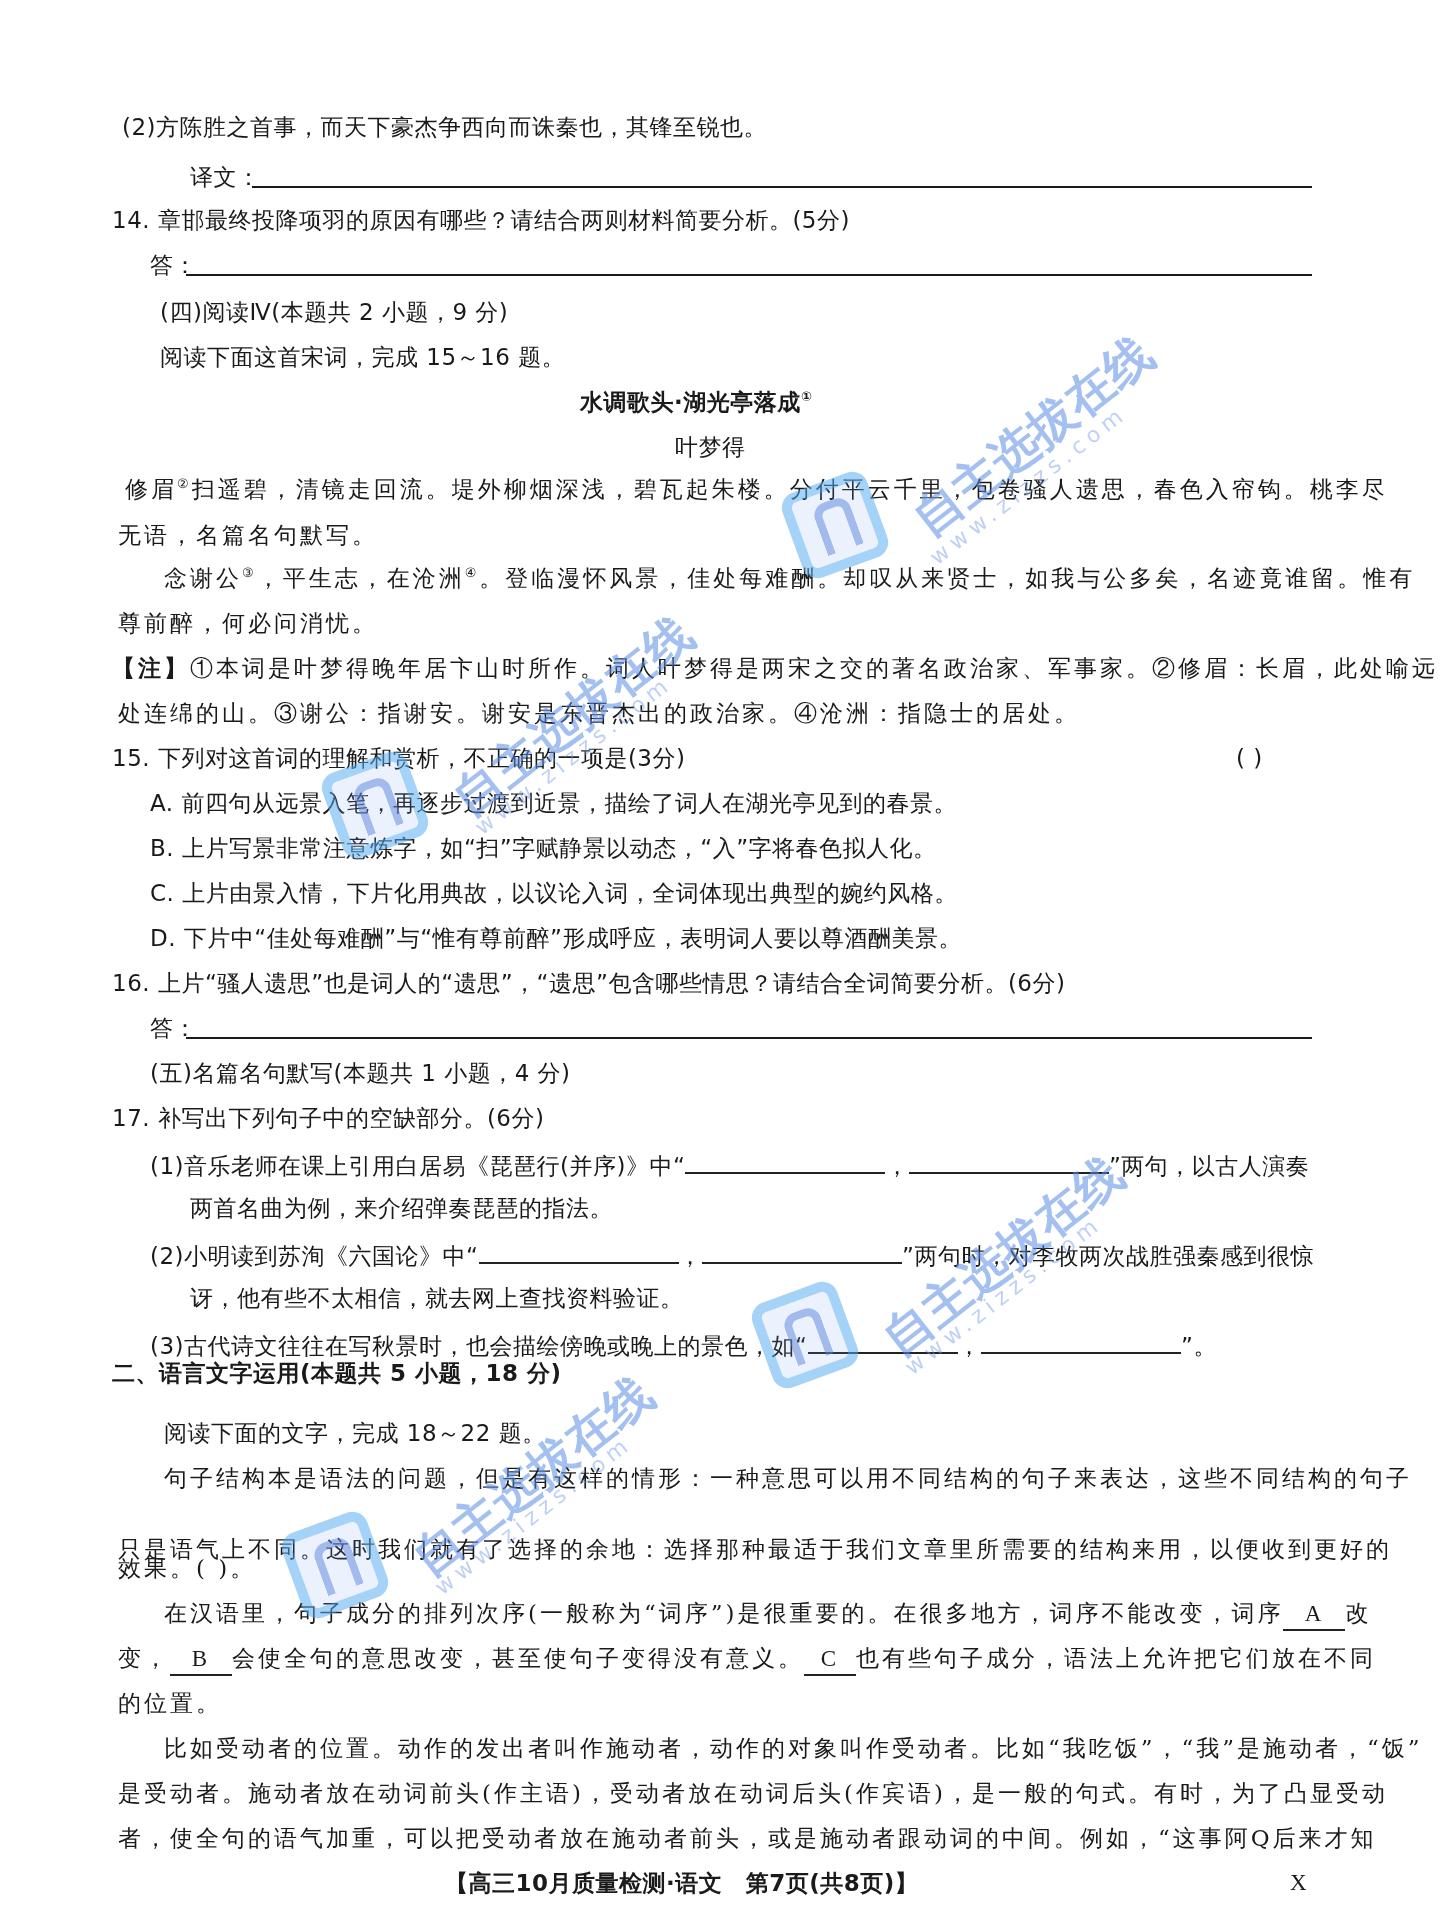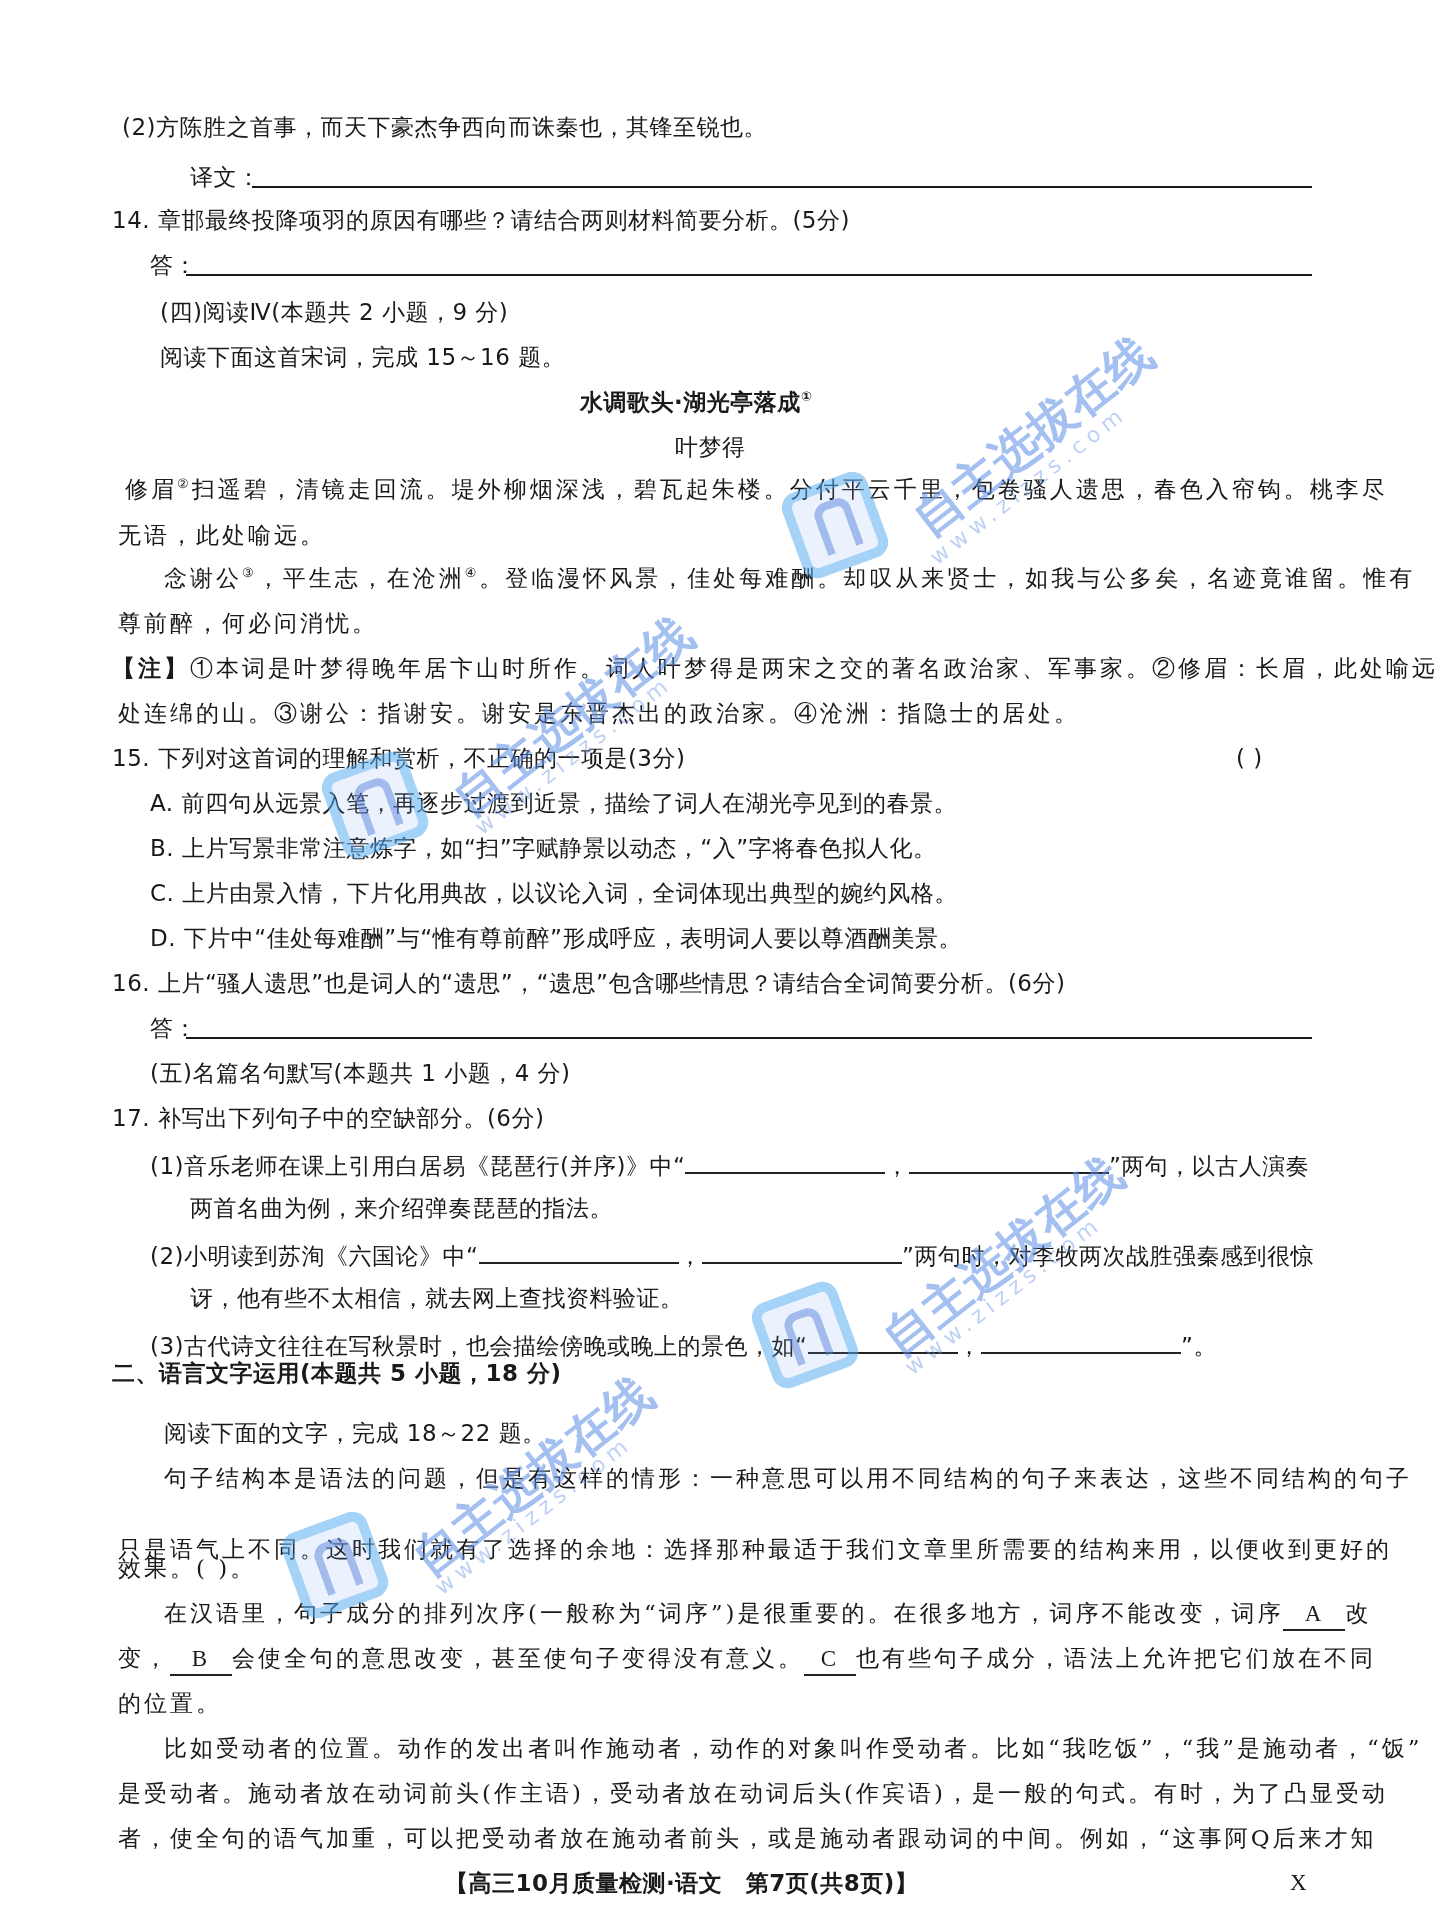--- a/index.html
+++ b/index.html
@@ -64,21 +64,21 @@
   <div class="line hei" style="left:160px; top:342px;">阅读下面这首宋词，完成 15～16 题。</div>
 
   <div class="line hei bold" style="left:580px; top:387px;">
     <span>水调歌头·湖光亭落成</span><sup>①</sup>
   </div>
   <div class="line hei" style="left:675px; top:432px;">叶梦得</div>
 
   <div class="line kai" style="left:125px; top:474px;">
     <span>修眉</span><sup>②</sup><span>扫遥碧，清镜走回流。堤外柳烟深浅，碧瓦起朱楼。分付平云千里，包卷骚人遗思，春色入帘钩。桃李尽</span>
   </div>
-  <div class="line kai" style="left:118px; top:520px;">无语，此处喻远。</div>
+  <div class="line kai" style="left:118px; top:520px;">无语，名篇名句默写。</div>
 
   <div class="line kai" style="left:164px; top:563px;">
     <span>念谢公</span><sup>③</sup><span>，平生志，在沧洲</span><sup>④</sup><span>。登临漫怀风景，佳处每难酬。却叹从来贤士，如我与公多矣，名迹竟谁留。惟有</span>
   </div>
   <div class="line kai" style="left:118px; top:608px;">尊前醉，何必问消忧。</div>
 
   <div class="line kai" style="left:112px; top:653px;">
     <span class="hei bold">【注】</span><span>①本词是叶梦得晚年居卞山时所作。词人叶梦得是两宋之交的著名政治家、军事家。②修眉：长眉，此处喻远</span>
   </div>
   <div class="line kai" style="left:118px; top:698px;">处连绵的山。③谢公：指谢安。谢安是东晋杰出的政治家。④沧洲：指隐士的居处。</div>

